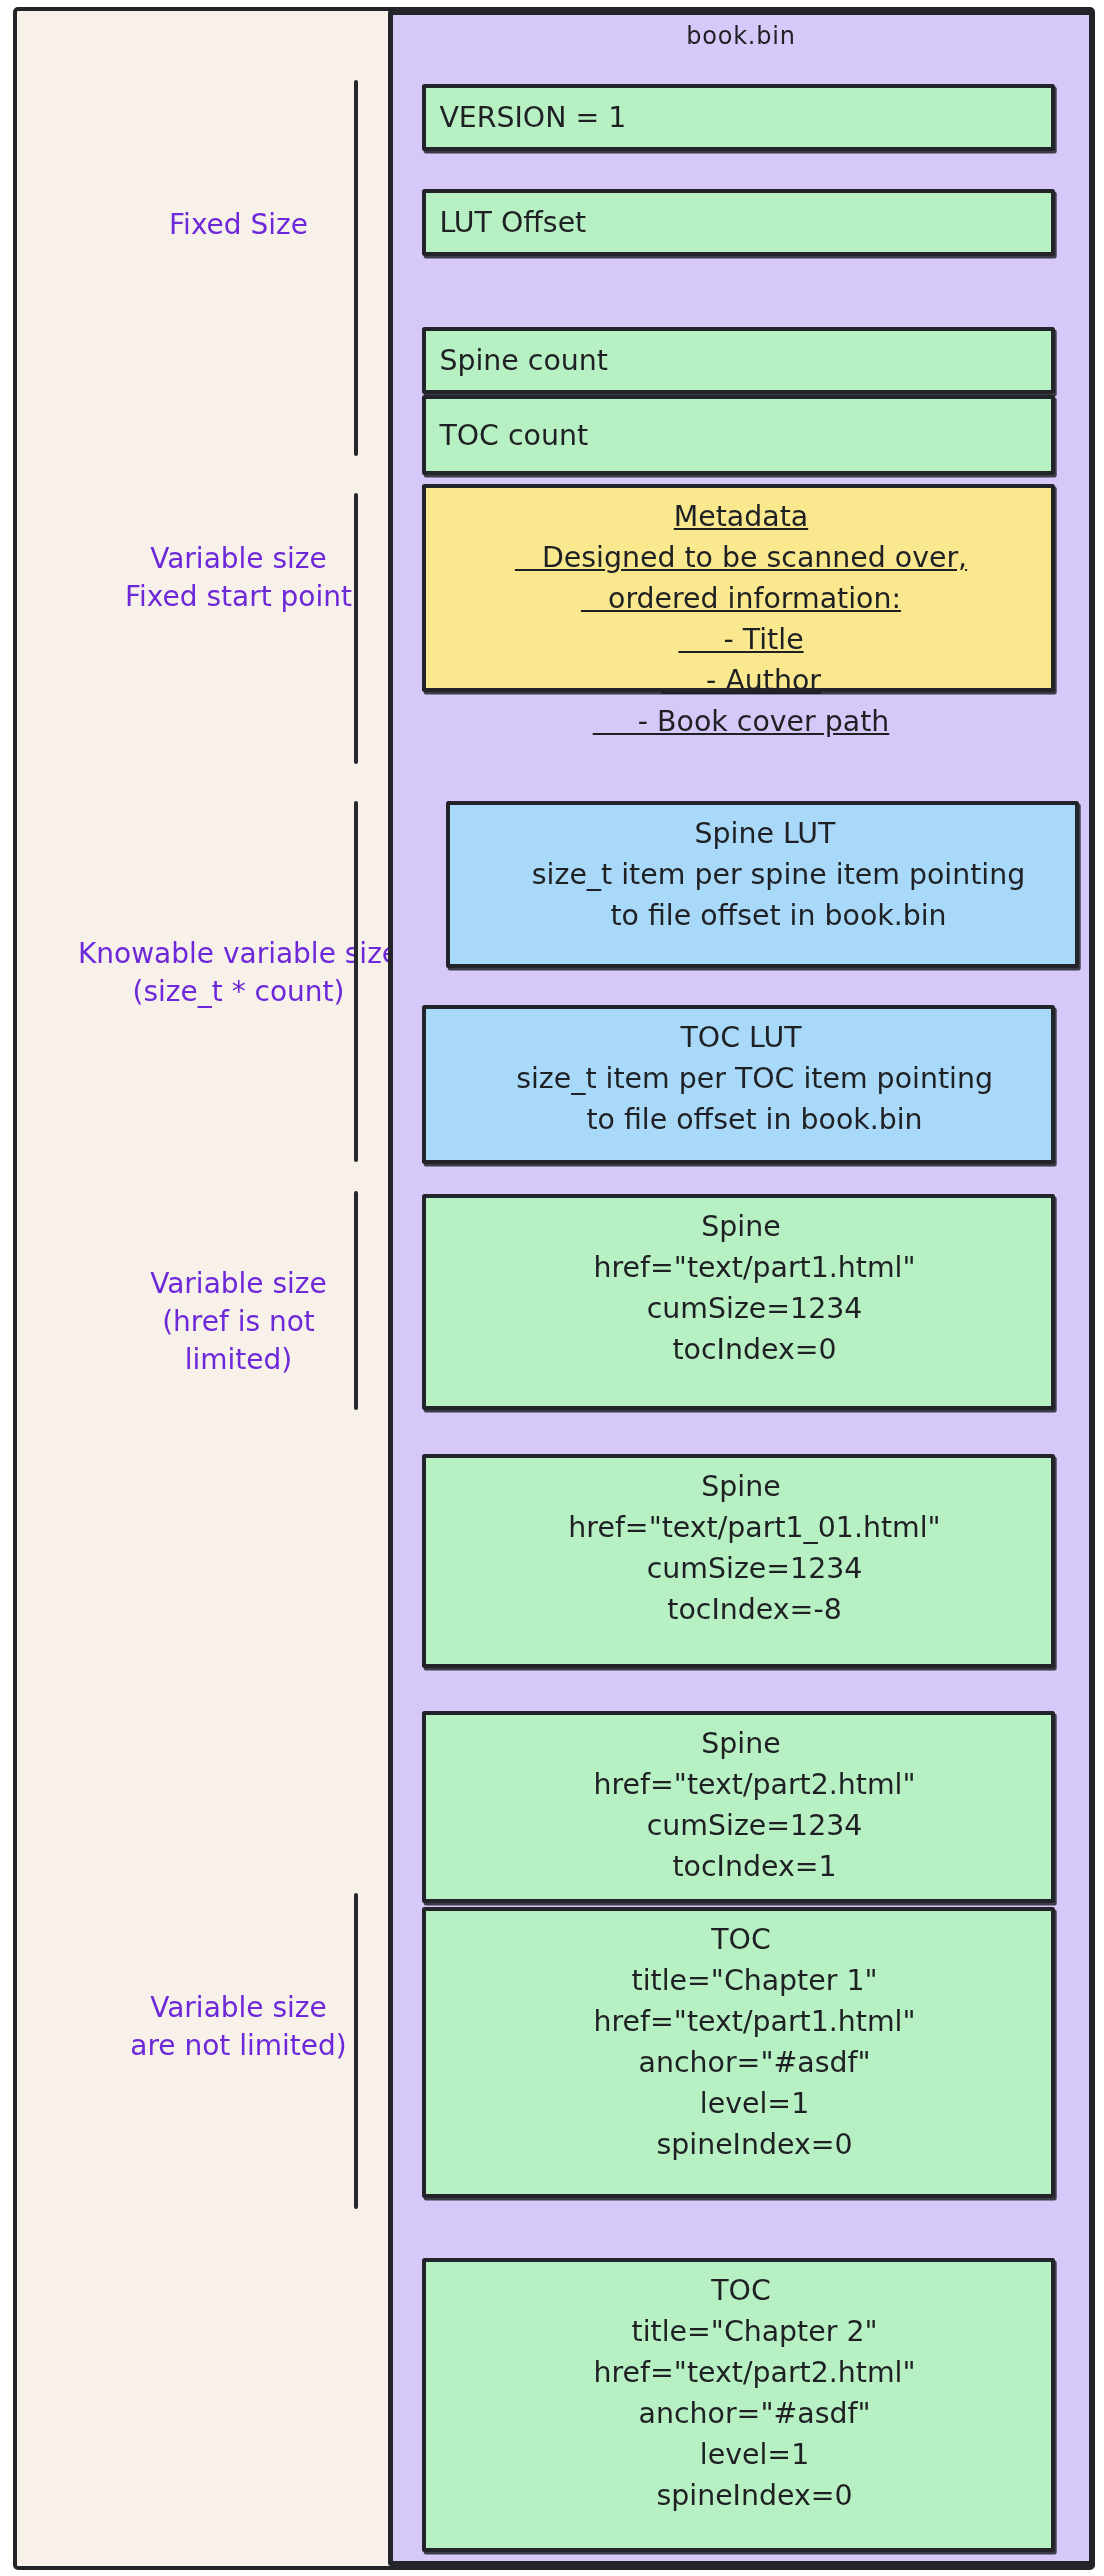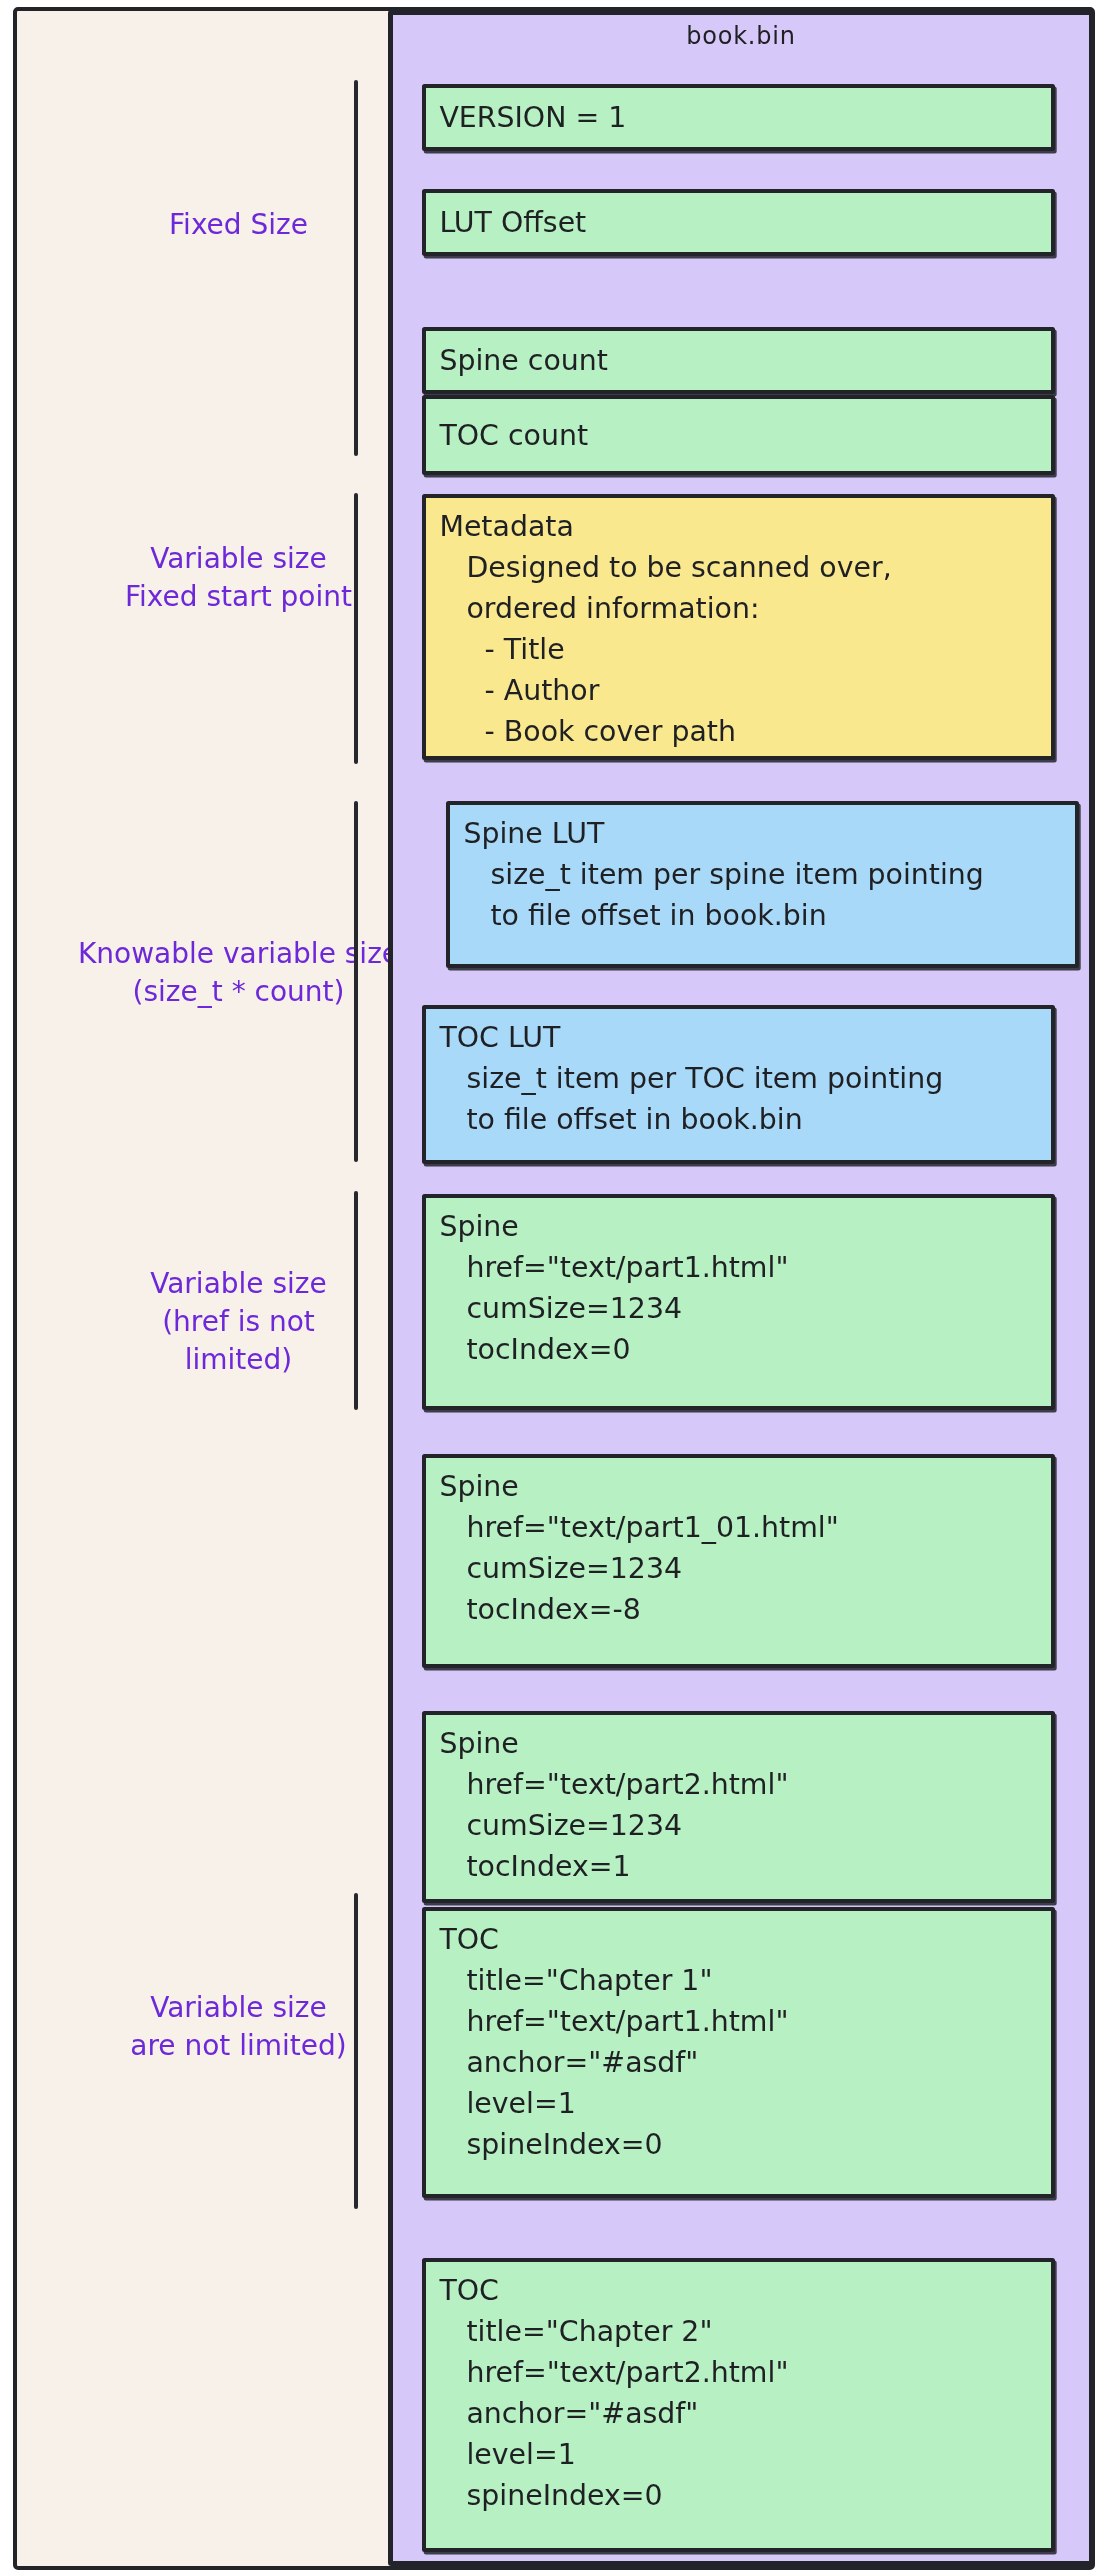--- a/index.html
+++ b/index.html
@@ -28,33 +28,34 @@
     text-align:center; font-size:24px; letter-spacing:0.8px;
   }
 
   
   .box {
     position:absolute; left:422px; width:633px;
     border:4.2px solid #22242a; border-radius:2.5px;
     font-size:28.4px; line-height:41px;
     padding:8.4px 8.4px 0 13.4px;
     box-shadow:1.7px 2.5px 0 0 rgba(34,36,42,0.85);
+    text-align:center;
   }
   .box .line { white-space:pre; }
   .box.small { display:flex; align-items:center; padding-top:0; }
 
   .green  { background:#b7f0c3; }
   .yellow { background:#fae88f; }
   .blue   { background:#a9d9f8; }
 
   #box-version     { top:84px;  height:67px;  }
   #box-lut-offset  { top:189px;  height:67px;  }
   #box-spine-count { top:293px;  height:67px;margin-top:34px;  }
   #box-toc-count   { top:395px;  height:80px;  }
-  #box-metadata    { top:494px;  height:266px; }
+  #box-metadata    { top:484px;  height:208px;text-decoration:underline; }
   #box-spine-lut   { top:801px;  height:167px;margin-left:24px; }
   #box-toc-lut     { top:1005px; height:159px; }
   #box-spine-1     { top:1194px; height:216px; }
   #box-spine-2     { top:1454px; height:214px; }
   #box-spine-3     { top:1711px; height:192px; }
   #box-toc-1       { top:1907px; height:291px; }
   #box-toc-2       { top:2258px; height:294px; }
 
   
   .side-label {

